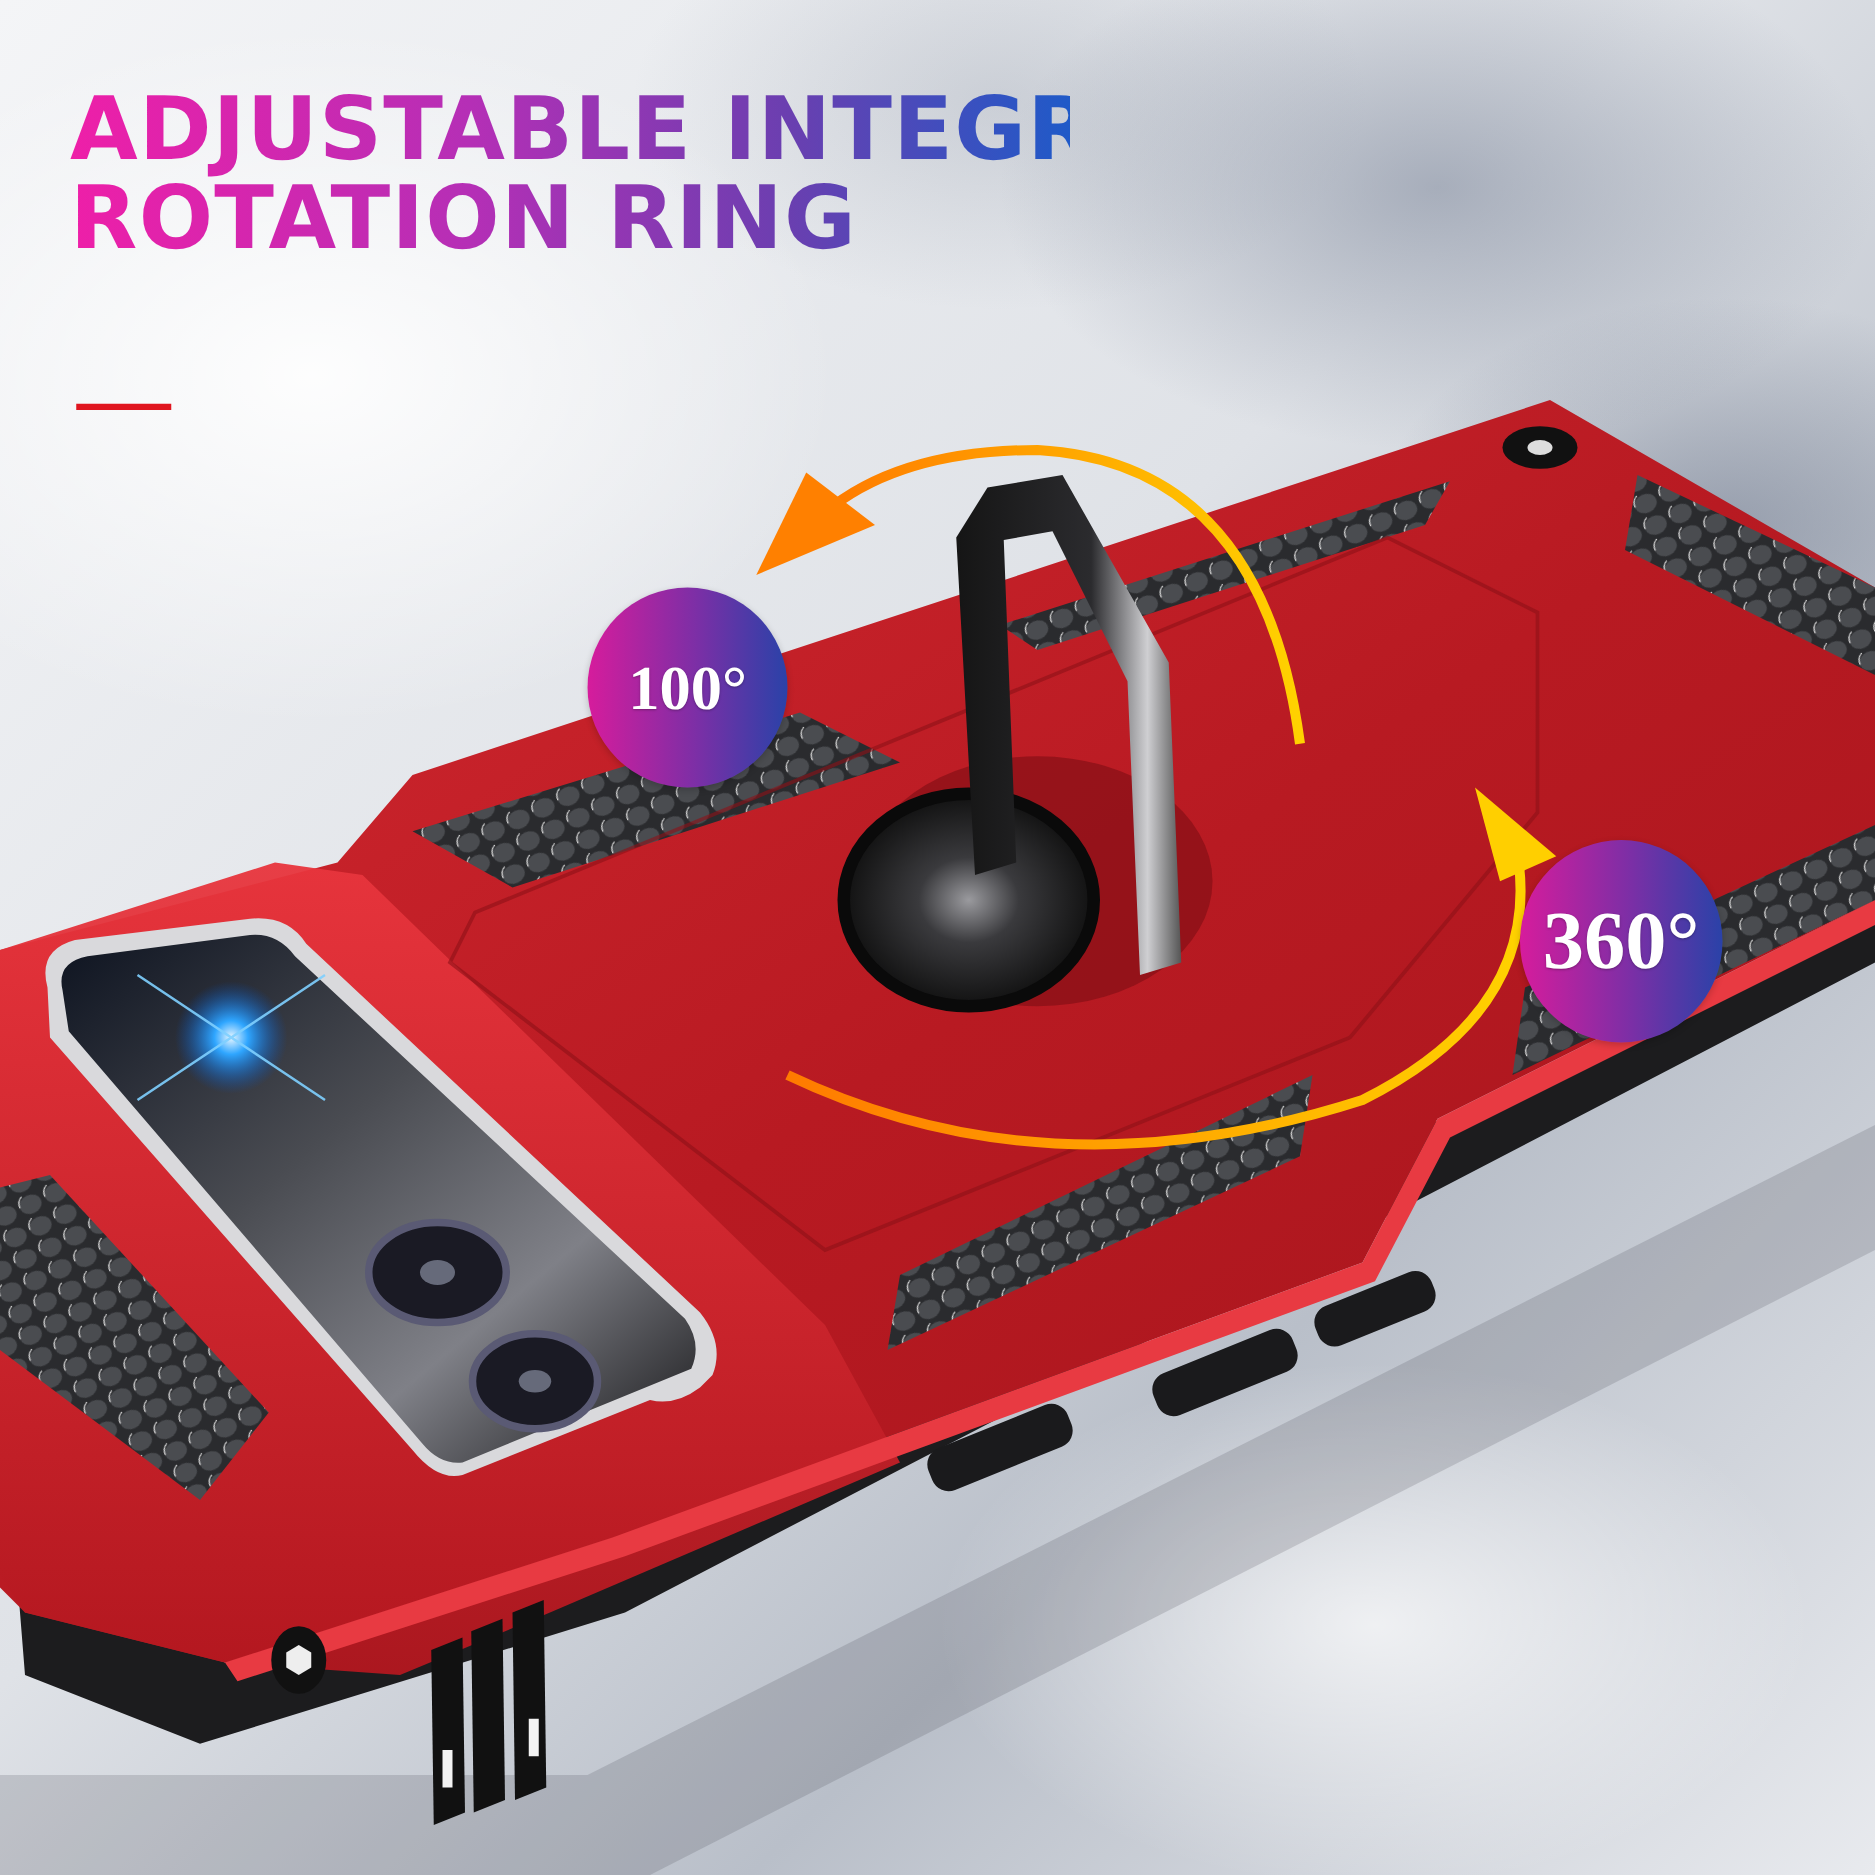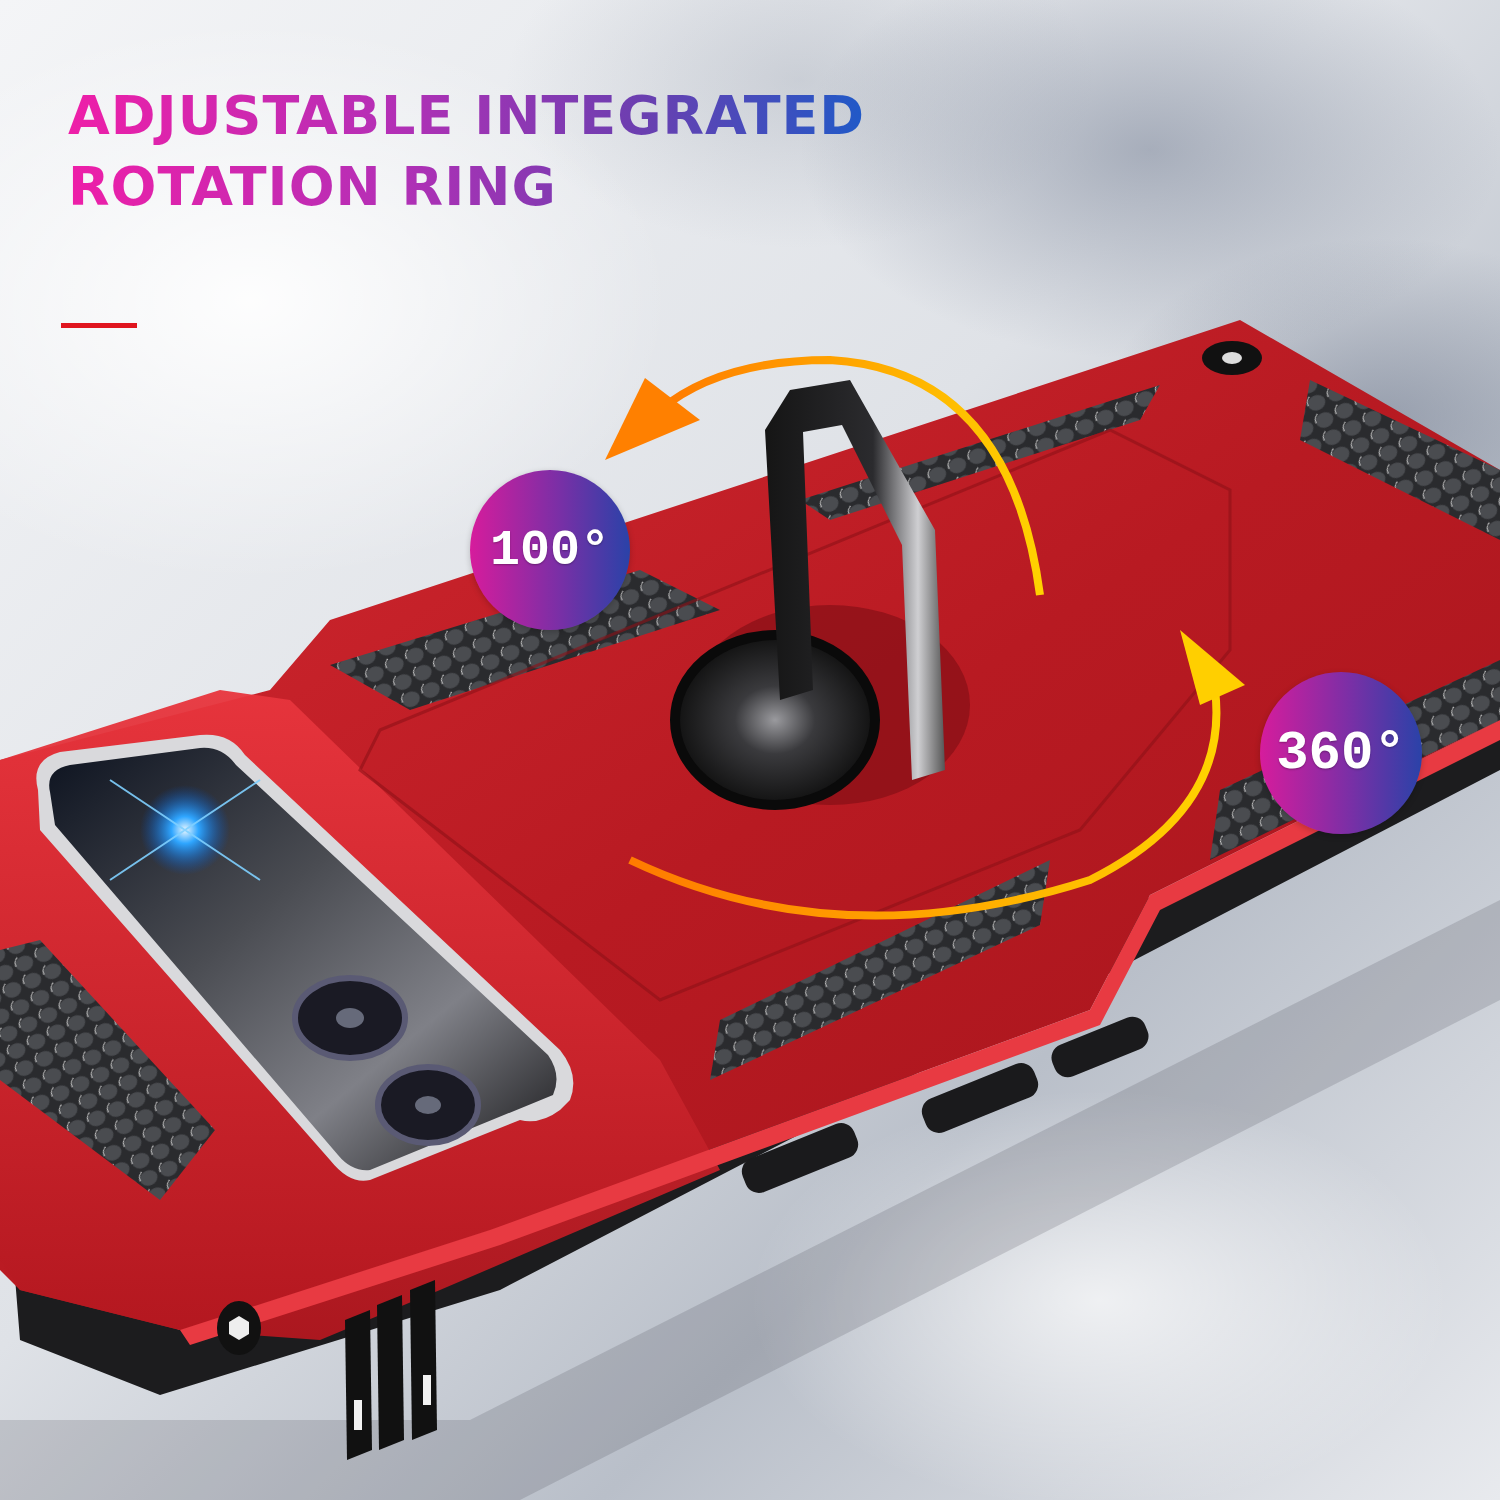--- a/index.html
+++ b/index.html
@@ -13,40 +13,40 @@
     background:
       radial-gradient(ellipse 500px 300px at 1150px 150px, rgba(120,130,150,0.55), transparent 70%),
       radial-gradient(ellipse 400px 260px at 1380px 420px, rgba(110,120,140,0.55), transparent 70%),
       radial-gradient(ellipse 420px 240px at 800px 80px, rgba(150,158,172,0.35), transparent 70%),
       radial-gradient(ellipse 600px 400px at 250px 300px, rgba(255,255,255,0.9), transparent 70%),
       radial-gradient(ellipse 500px 300px at 1100px 1300px, rgba(255,255,255,0.7), transparent 70%),
       linear-gradient(135deg, #f4f5f7 0%, #dfe2e7 45%, #b9bfc9 70%, #e8eaee 100%);
   }
   .scene { position: absolute; inset: 0; }
   .headline {
-    position: absolute; left: 56px; top: 68px; margin: 12px;
+    position: absolute; left: 56px; top: 68px; margin: 0;
     font-family: "DejaVu Sans", sans-serif; font-weight: bold;
-    font-size: 54px; line-height: 71px; letter-spacing: 1px;
+    font-size: 70px; line-height: 71px; letter-spacing: 1px;
     background: linear-gradient(90deg, #ee1fa8 0%, #b52fb6 40%, #6a3fb0 72%, #1f5ac8 100%);
     -webkit-background-clip: text; background-clip: text; color: transparent;
     width: 800px;
   }
   .headline span { display: block; white-space: nowrap; }
   .accent-bar {
     position: absolute; left: 61px; top: 323px; width: 76px; height: 5px; background: #e0151f;
   }
   .badge {
     position: absolute; border-radius: 50%;
     display: flex; align-items: center; justify-content: center;
-    color: #fff; font-family: Liberation Mono, monospace; font-weight: bold;
+    color: #fff; font-family: Liberation Serif, serif; font-weight: bold;
     background: linear-gradient(90deg, #d61c9c 0%, #7b2fa6 55%, #2a42a8 100%);
     box-shadow: 0 2px 6px rgba(0,0,0,0.2);
   }
   .badge-100 { left: 470px; top: 470px; width: 160px; height: 160px; font-size: 50px; }
-  .badge-360 { left: 1260px; top: 672px; width: 162px; height: 162px; font-size: 54px; }
+  .badge-360 { left: 1216px; top: 672px; width: 162px; height: 162px; font-size: 66px; }
   .badge span { text-shadow: 0 1px 2px rgba(0,0,0,0.3); }
 </style>
 </head>
 <body>
 
 <div class="bg"></div>
 
 <svg class="scene" width="1500" height="1500" viewBox="0 0 1500 1500">
   <defs>
     <linearGradient id="caseRed" x1="0" y1="0" x2="1" y2="1">

